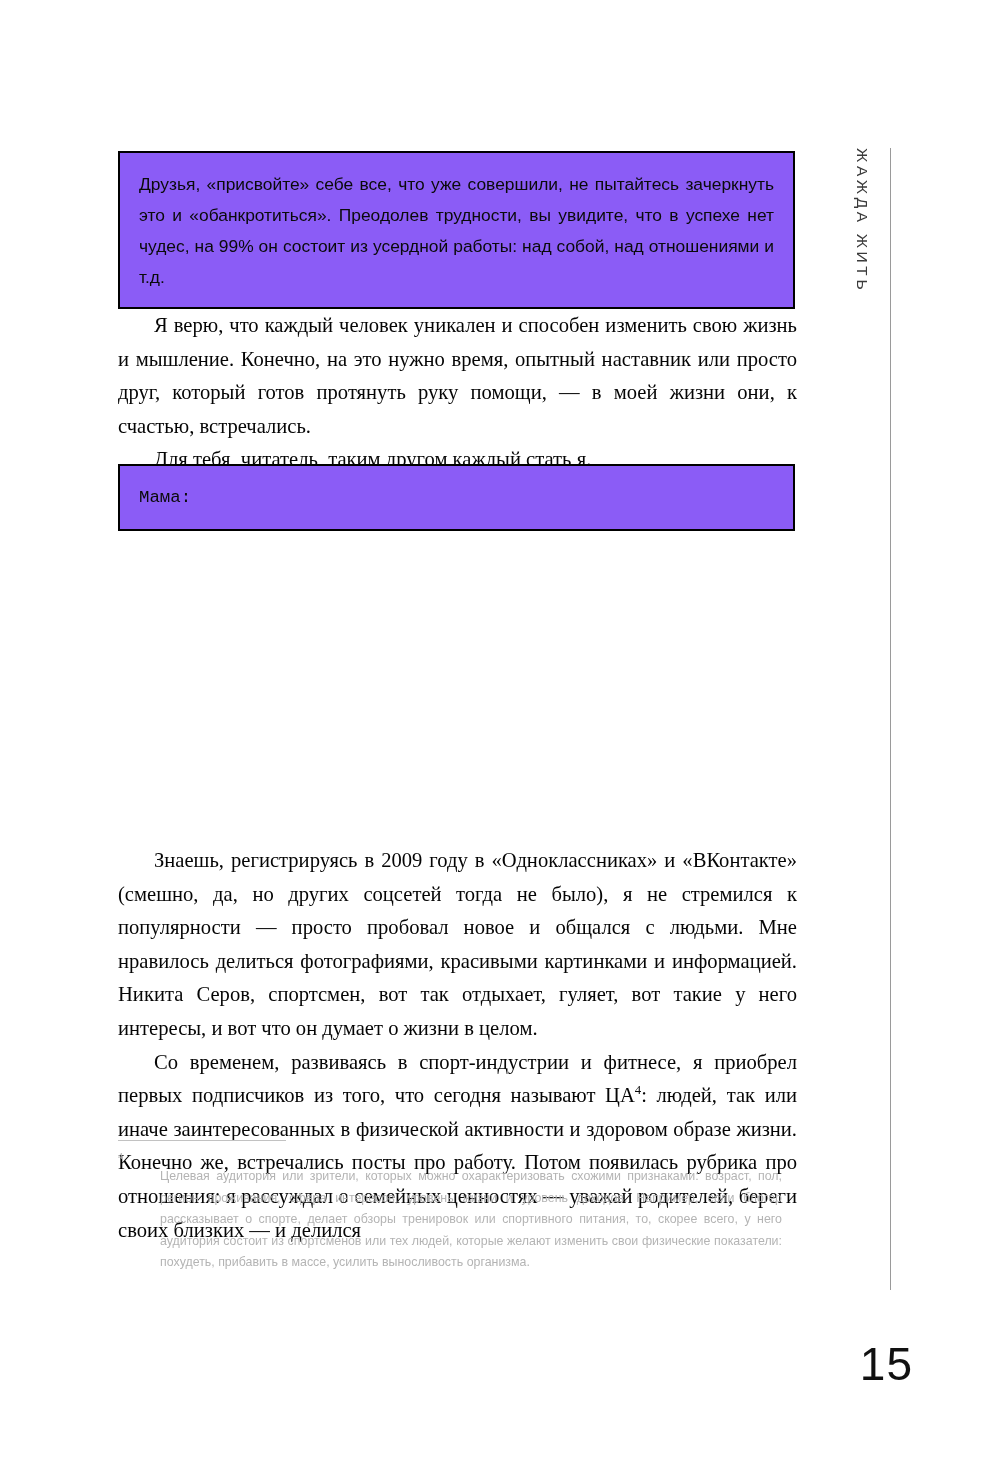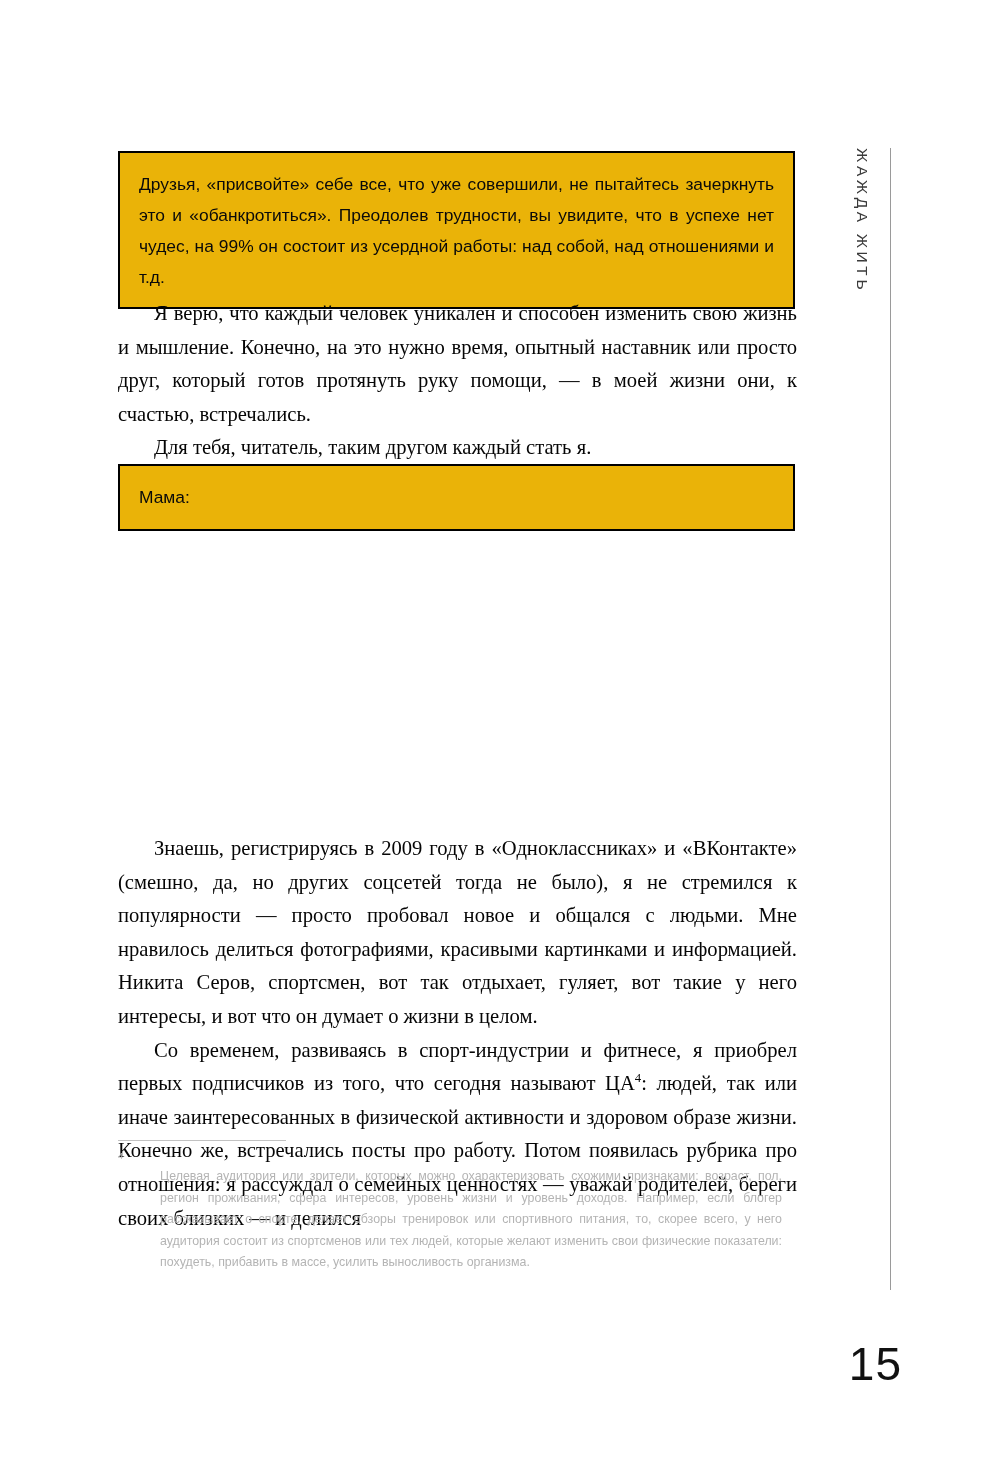--- a/index.html
+++ b/index.html
@@ -53,50 +53,52 @@
     background: #9a9a9a;
   }
 
   
   .callout {
     position: absolute;
     left: 118px;
     width: 677px;
     border: 2px solid #000000;
     box-sizing: border-box;
-    background: #eab308;
+    background: #8b5cf6;
   }
   .callout-inner {
     padding: 16px 19px 14px 19px;
   }
   .callout p {
     margin: 0;
     font-family: "Liberation Sans", "DejaVu Sans", sans-serif;
     font-size: 17.4px;
     line-height: 31px;
     color: #0a0a0a;
     text-align: justify;
     text-justify: inter-word;
     hyphens: manual;
   }
   .callout p + p {
     margin-top: 0;
   }
   .callout .label {
     margin-bottom: 2px;
+    font-family: Liberation Mono, monospace;
   }
 
   #callout-1 { top: 151px; }
   #callout-2 { top: 464px; }
 
   
   .body-block {
     position: absolute;
     left: 118px;
     width: 679px;
+    margin-top: 12px;
   }
   #body-1 { top: 297px; }
   #body-2 { top: 832px; }
 
   .body-block p {
     margin: 0;
     font-family: "Liberation Serif", "DejaVu Serif", serif;
     font-size: 20.6px;
     line-height: 33.6px;
     text-align: justify;
@@ -145,21 +147,21 @@
     text-align: justify;
     text-justify: inter-word;
     color: #b4b4b4;
     margin: 16px;
     hyphens: manual;
   }
 
   
   .folio {
     position: absolute;
-    right: 98px;
+    right: 87px;
     top: 1337px;
     font-family: "Liberation Sans", "DejaVu Sans", sans-serif;
     font-size: 46px;
     font-weight: 300;
     letter-spacing: 1px;
     color: #111111;
   }
 </style>
 </head>
 <body>

